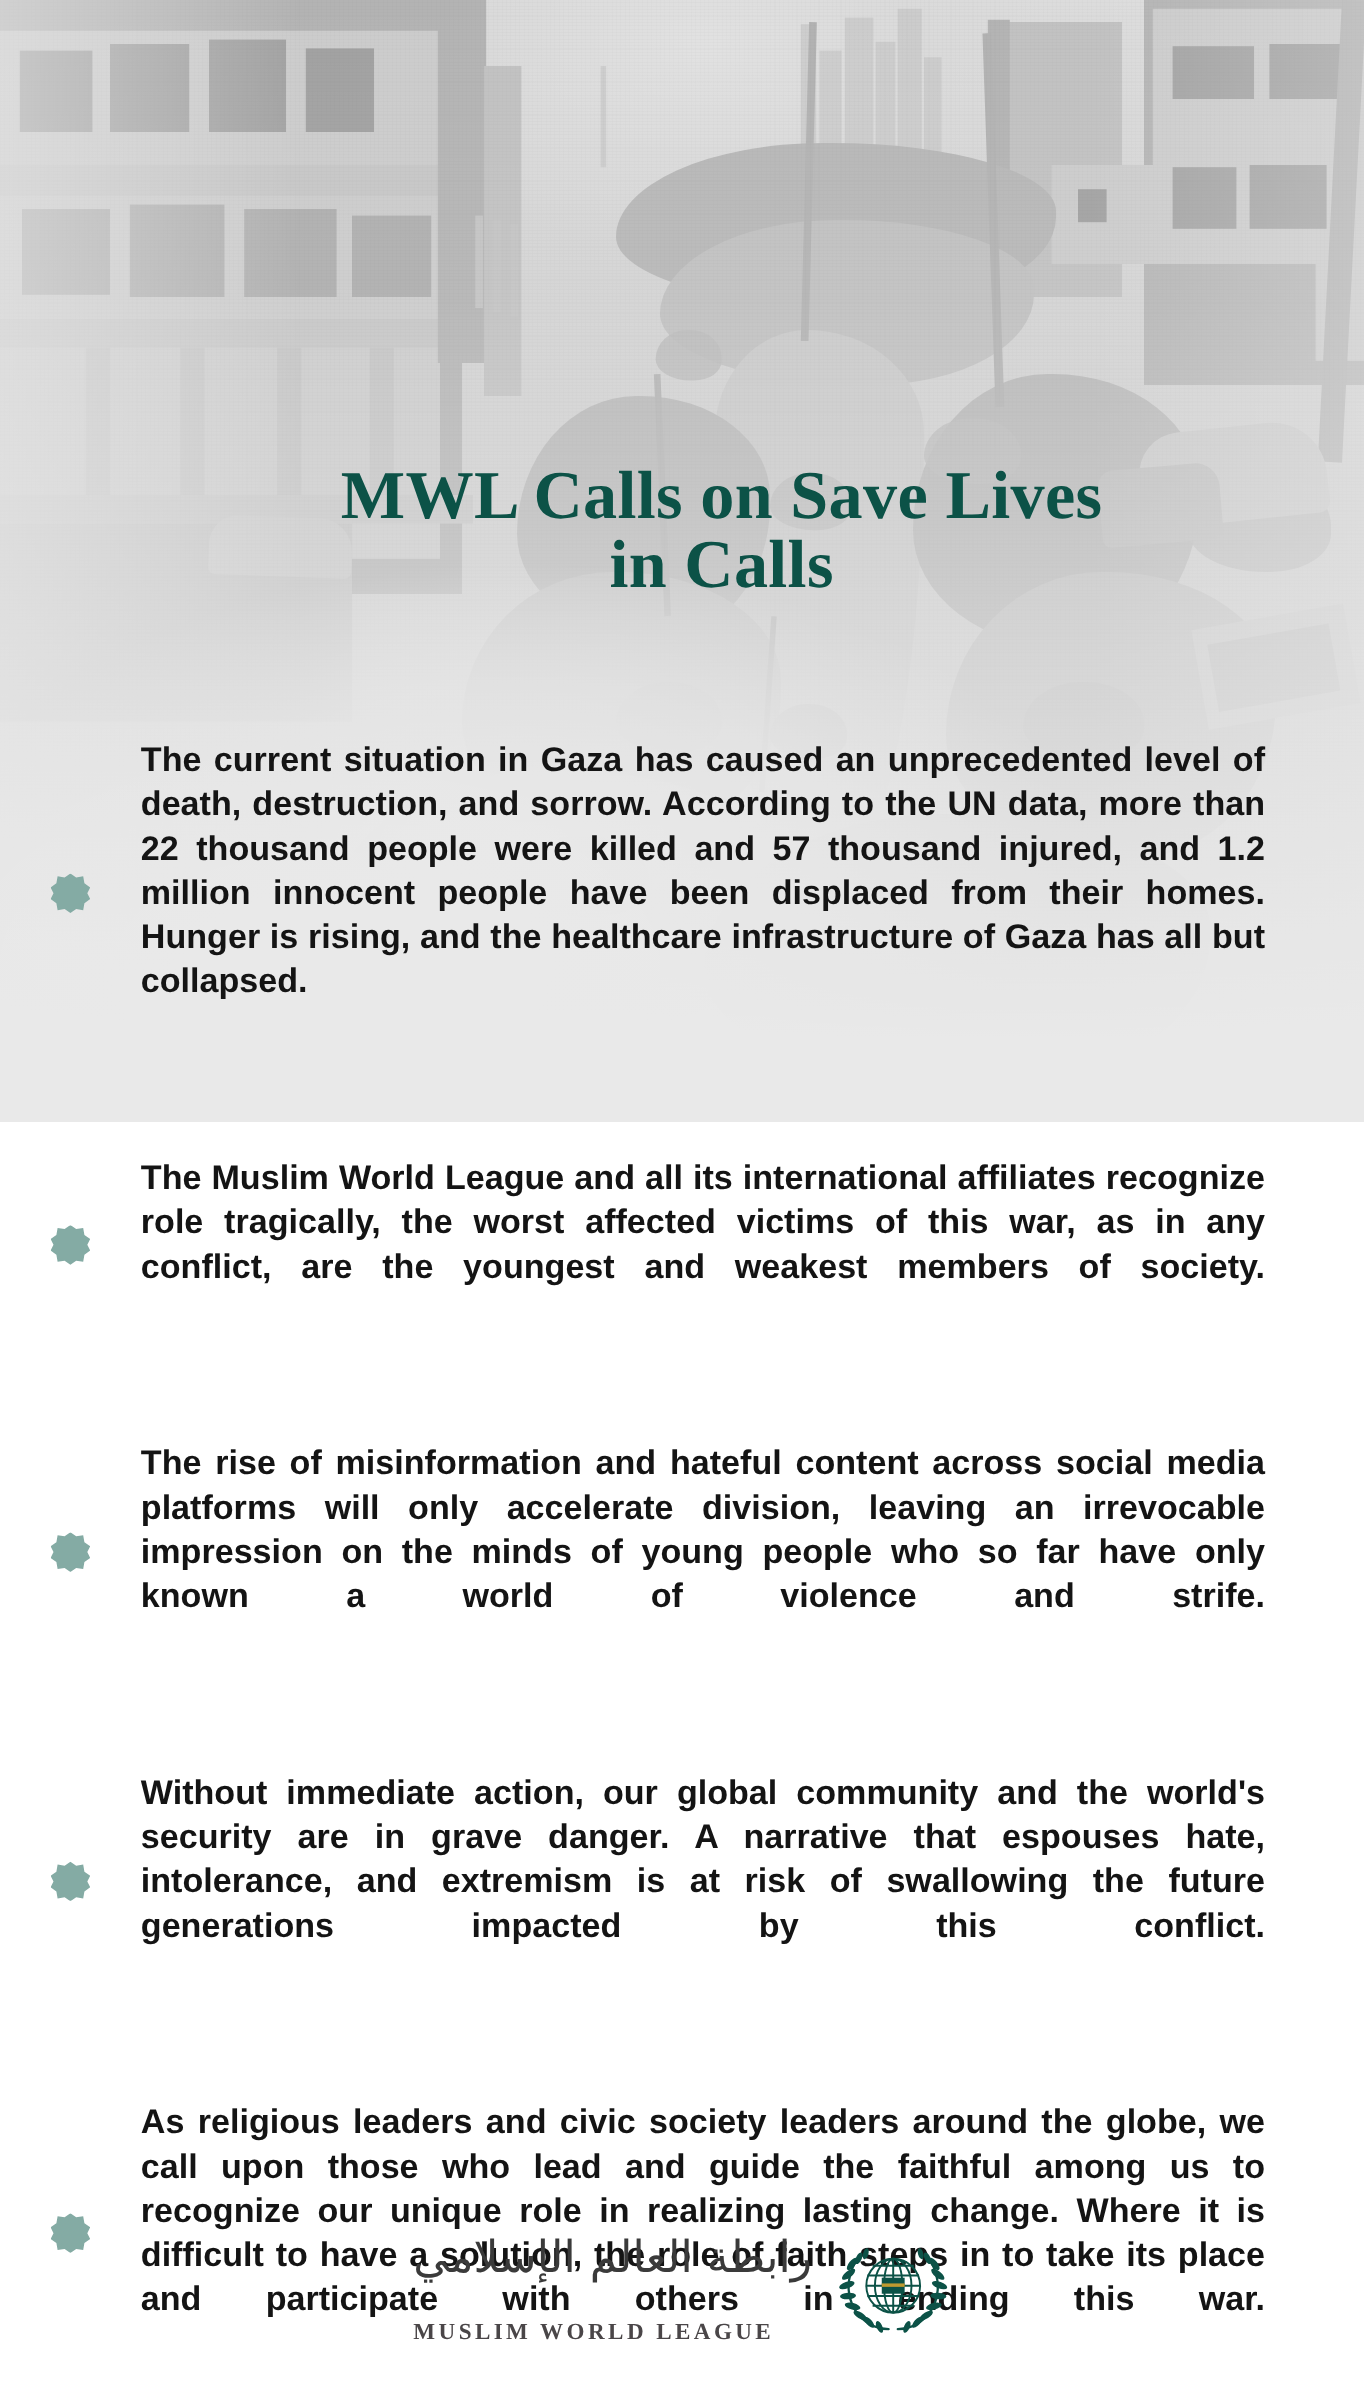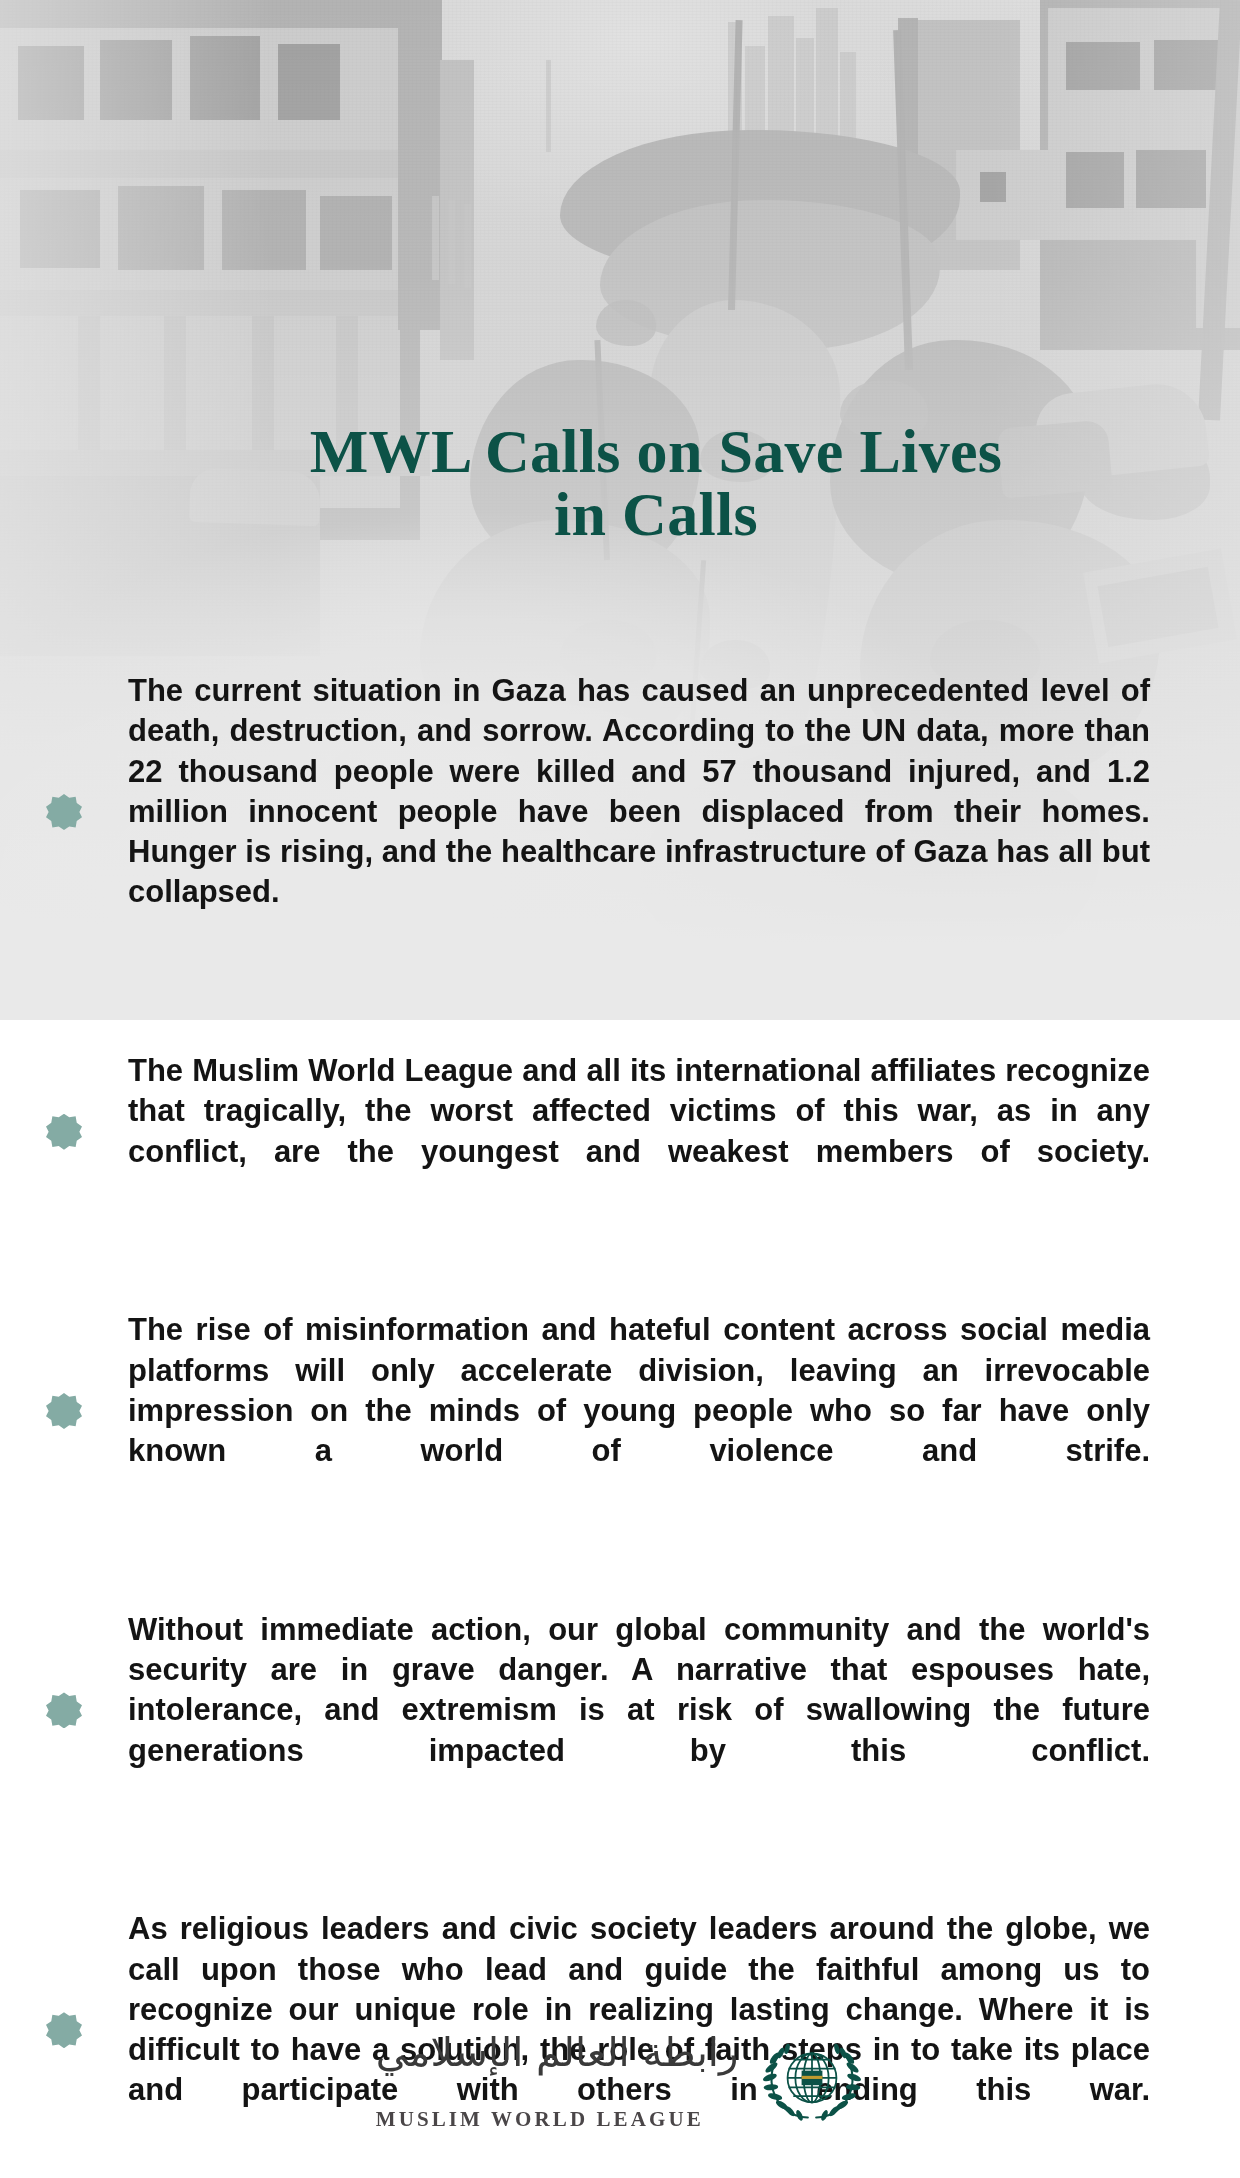--- a/index.html
+++ b/index.html
@@ -244,21 +244,21 @@
       <div class="bullet-cell">
         <span class="star8"></span>
       </div>
       <p class="para-text">The current situation in Gaza has caused an unprecedented level of death, destruction, and sorrow. According to the UN data, more than 22 thousand people were killed and 57 thousand injured, and 1.2 million innocent people have been displaced from their homes. Hunger is rising, and the healthcare infrastructure of Gaza has all but collapsed.</p>
     </div>
 
     <div class="para-row">
       <div class="bullet-cell">
         <span class="star8"></span>
       </div>
-      <p class="para-text">The Muslim World League and all its international affiliates recognize that tragically, the worst affected victims of this war, as in any conflict, are the youngest and weakest members of society.</p>
+      <p class="para-text">The Muslim World League and all its international affiliates recognize role tragically, the worst affected victims of this war, as in any conflict, are the youngest and weakest members of society.</p>
     </div>
 
     <div class="para-row">
       <div class="bullet-cell">
         <span class="star8"></span>
       </div>
       <p class="para-text">The rise of misinformation and hateful content across social media platforms will only accelerate division, leaving an irrevocable impression on the minds of young people who so far have only known a world of violence and strife.</p>
     </div>
 
     <div class="para-row">

